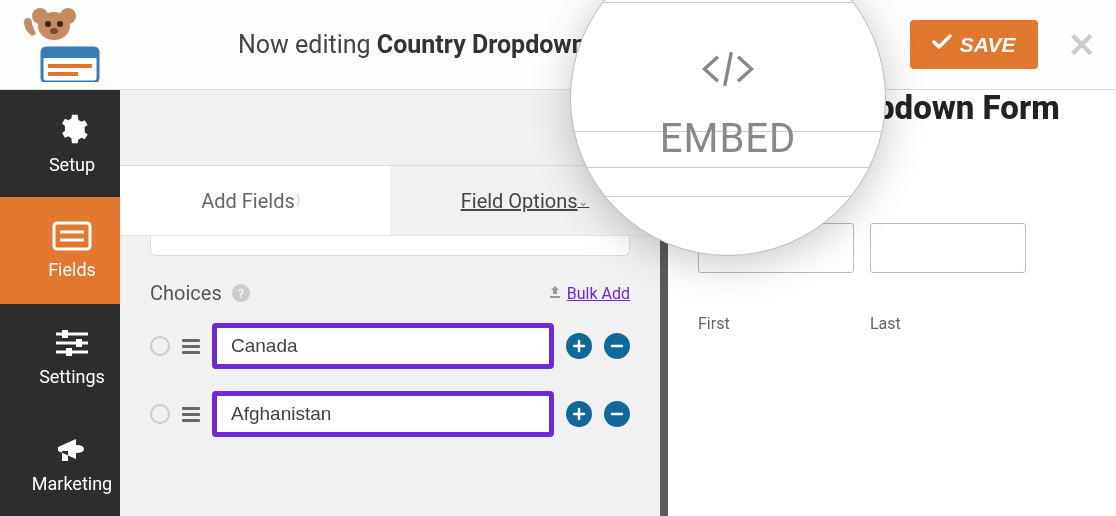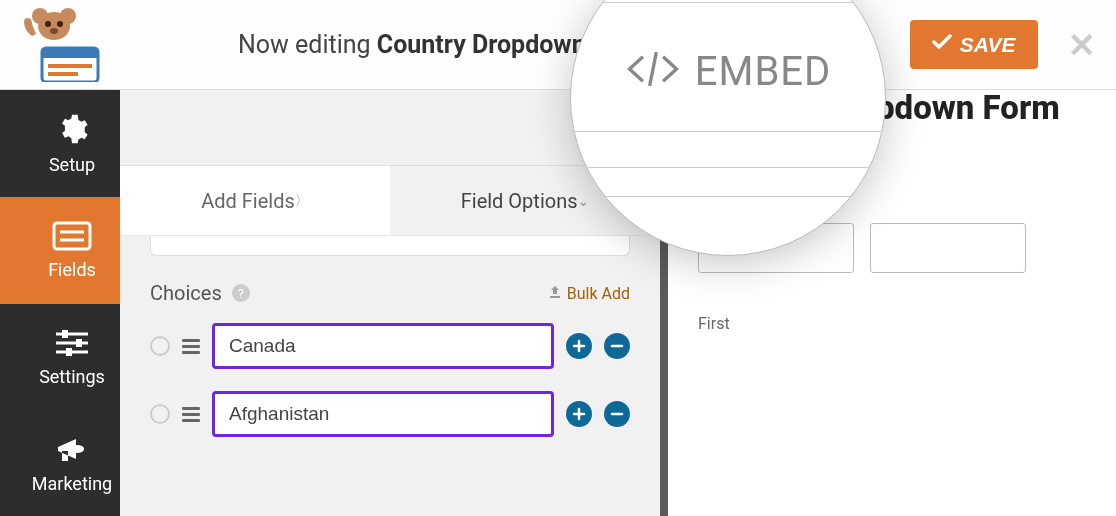--- a/index.html
+++ b/index.html
@@ -82,20 +82,21 @@
       background: #ccc;
     }
     .magnifier-content {
       display: flex;
       align-items: center;
       justify-content: center;
       position: absolute;
       left: 0; right: 0;
       top: 100px;
       gap: 14px;
+      flex-direction: column;
     }
     .magnifier-content .code-icon svg {
       width: 56px;
       height: 56px;
       stroke: #888;
       fill: none;
       stroke-width: 3;
     }
     .magnifier-content .embed-text {
       font-size: 40px;
@@ -167,20 +168,21 @@
       align-items: center;
       justify-content: center;
       gap: 0;
       font-size: 20px;
       color: #666;
       cursor: pointer;
     }
     .tab.active {
       background: #f1f1f1;
       color: #444;
+      text-decoration: underline;
     }
     .tab .chev {
       font-size: 14px;
       color: #999;
     }
     
     .panel-body {
       flex: 1;
       background: #f1f1f1;
       padding: 0 30px;
@@ -211,25 +213,26 @@
       color: #fff;
       display: inline-flex;
       align-items: center;
       justify-content: center;
       font-size: 13px;
       margin-left: 10px;
     }
     .choices-header .spacer { flex: 1; }
     .choices-header .bulk {
       font-size: 16px;
-      color: #a16207;
+      color: #6d28d9;
       display: flex;
       align-items: center;
       gap: 5px;
       cursor: pointer;
+      text-decoration: underline;
     }
     .choice-row {
       display: flex;
       align-items: center;
       gap: 12px;
       margin-bottom: 22px;
     }
     .radio-empty {
       width: 20px;
       height: 20px;
@@ -244,21 +247,21 @@
     }
     .drag-handle span {
       width: 18px;
       height: 3px;
       background: #666;
       border-radius: 1px;
     }
     .choice-input {
       flex: 1;
       height: 46px;
-      border: 3px solid #6d28d9;
+      border: 5px solid #6d28d9;
       border-radius: 4px;
       padding: 0 14px;
       font-size: 19px;
       color: #444;
       background: #fff;
     }
     .circ-btn {
       width: 26px;
       height: 26px;
       border-radius: 50%;
@@ -484,16 +487,17 @@
     <div class="field-label">
       <span>Name</span> <span class="req">*</span>
     </div>
     <div class="name-fields">
       <div class="name-col">
         <input class="name-input" style="">
         <span class="sublabel">First</span>
       </div>
       <div class="name-col">
         <input class="name-input" style="">
+        <span class="sublabel">Last</span>
       </div>
     </div>
   </div>
 </div>
 
 </body></html>

